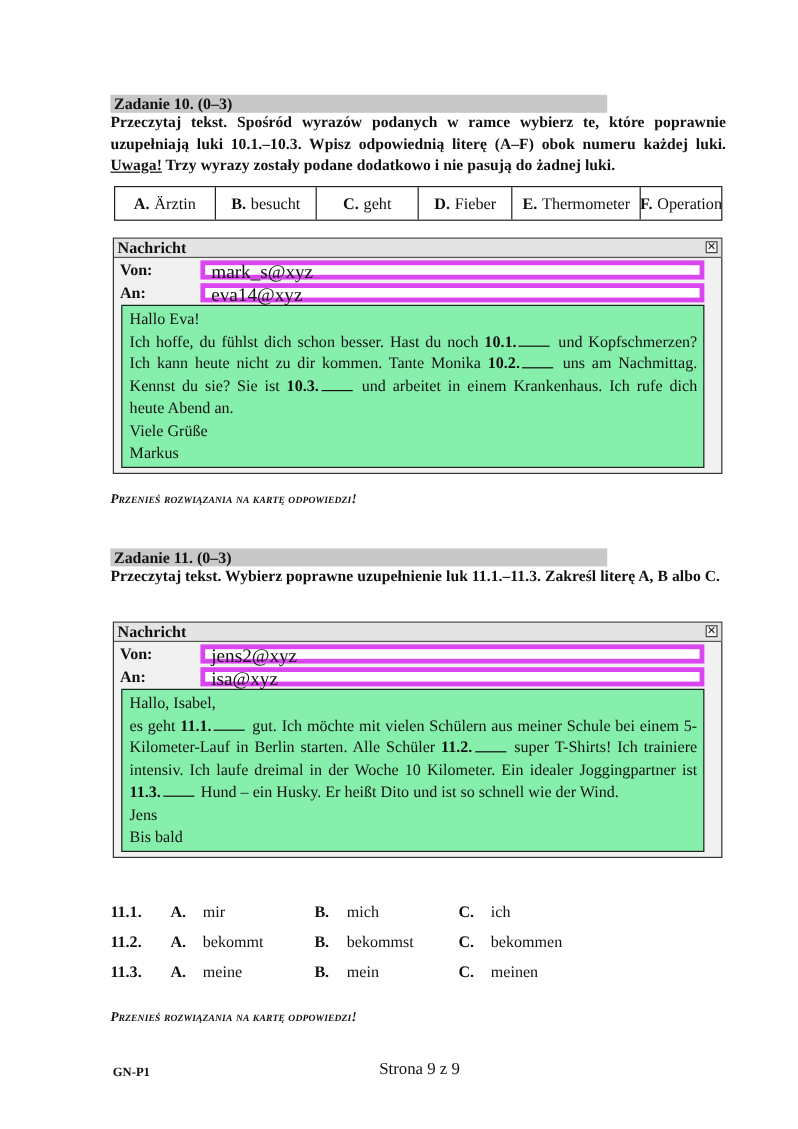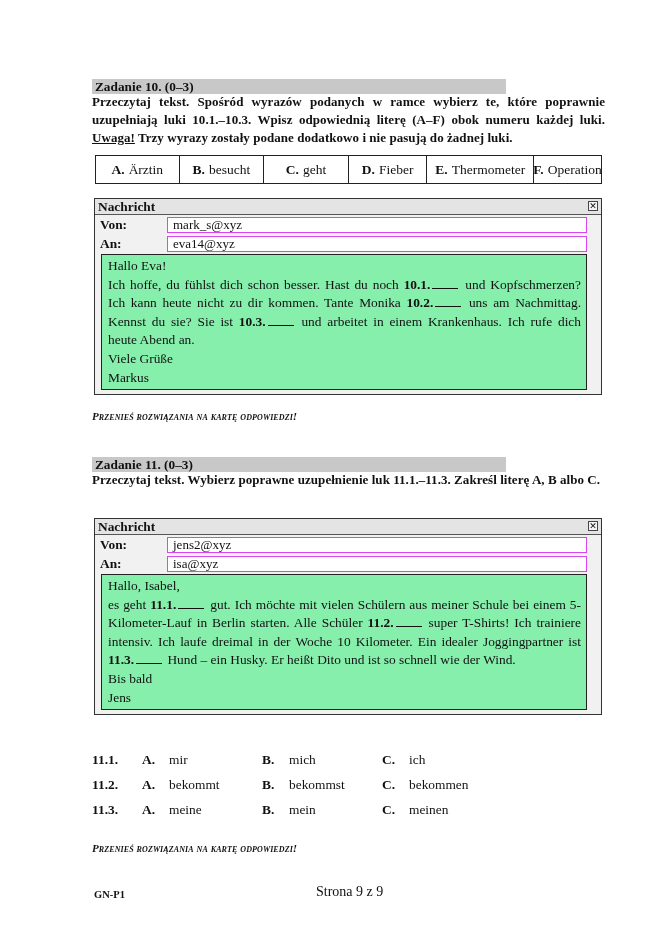--- a/index.html
+++ b/index.html
@@ -47,22 +47,22 @@
       position: absolute; right: 3px; top: 2px; width: 10px; height: 10px;
       border: 1px solid #444; background: #f4f4f4; box-sizing: border-box;
       font-size: 9px; line-height: 8px; text-align: center; font-family: "DejaVu Sans", sans-serif;
     }
     .msg .row { position: relative; height: 19px; }
     .msg .row .lbl {
       position: absolute; left: 5px; top: 2px; font-weight: bold; font-size: 13.4px;
     }
     .msg .row .field {
       position: absolute; left: 72px; right: 14px; top: 2px; height: 16px;
-      border: 1px solid #d946ef; background: #fff; box-sizing: border-box;
-      font-size: 13px; line-height: 14px; padding-left: 5px;
+      border: 4px solid #d946ef; background: #fff; box-sizing: border-box;
+      font-size: 16px; line-height: 14px; padding-left: 5px;
     }
     .msg .body {
       margin: 1px 14px 4px 6px; border: 1px solid #222; background: #86efac;
       padding: 2px 5px 2px 6px; font-size: 13.4px; line-height: 18.6px;
       text-align: justify;
     }
     .msg .body p { margin: 0; }
     .gap { display: inline-block; width: 26px; border-bottom: 1px solid #111; height: 10px; vertical-align: baseline; margin: 0 2px; }
 
     .transfer {
@@ -159,22 +159,22 @@
   </div>
   <div class="row">
     <span class="lbl">An:</span>
     <div class="field">isa@xyz</div>
   </div>
   <div class="body">
     <p>Hallo, Isabel,</p>
     <p>
       <span>es geht </span><b>11.1.</b><span class="gap"></span><span> gut. Ich möchte mit vielen Schülern aus meiner Schule bei einem 5-Kilometer-Lauf in Berlin starten. Alle Schüler </span><b>11.2.</b><span class="gap"></span><span> super T-Shirts! Ich trainiere intensiv. Ich laufe dreimal in der Woche 10 Kilometer. Ein idealer Joggingpartner ist </span><b>11.3.</b><span class="gap"></span><span> Hund – ein Husky. Er heißt Dito und ist so schnell wie der Wind.</span>
     </p>
+    <p>Jens</p>
     <p>Bis bald</p>
-    <p>Jens</p>
   </div>
 </div>
 
 <div class="options">
   <div class="opt-row">
     <span class="num">11.1.</span>
     <span class="la">A.</span>
     <span class="va">mir</span>
     <span class="lb">B.</span>
     <span class="vb">mich</span>

